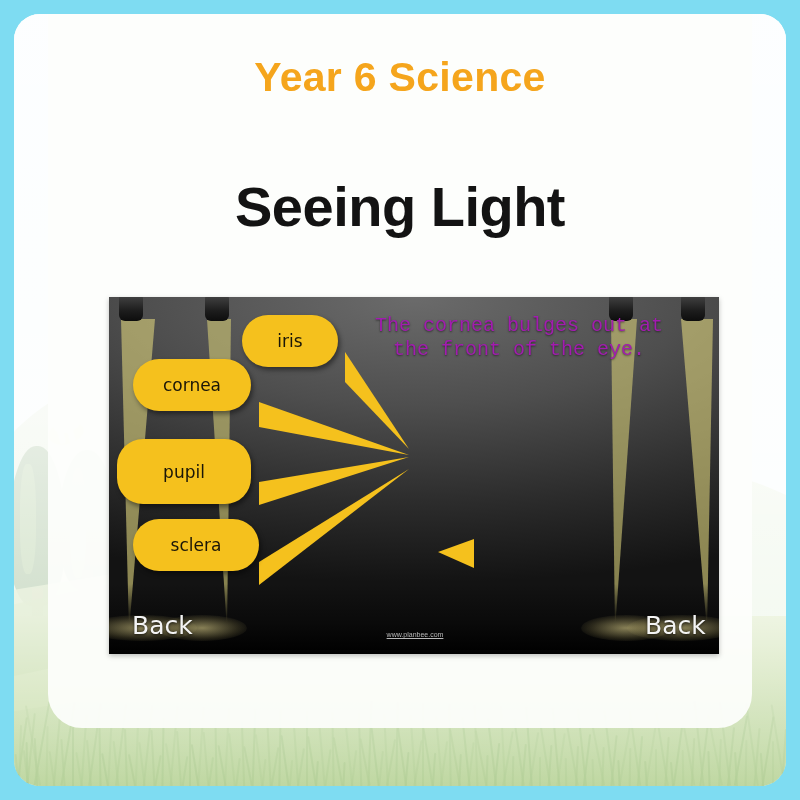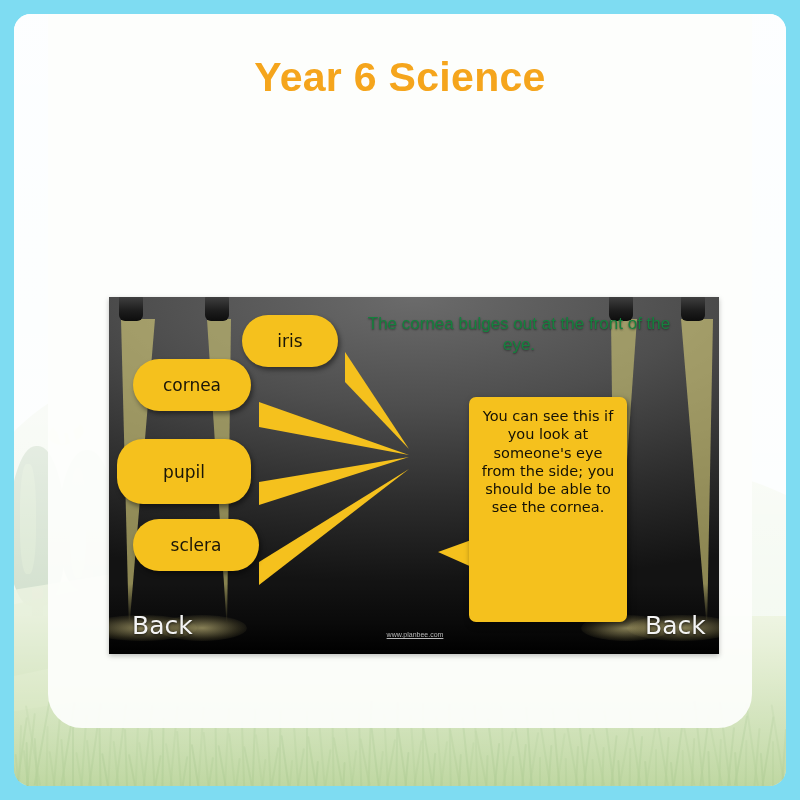--- a/index.html
+++ b/index.html
@@ -20,21 +20,21 @@
     background: #7edcf2;
   }
 
   
   #card {
     position: absolute;
     left: 14px;
     top: 14px;
     width: 772px;
     height: 772px;
-    border-radius: 17px;
+    border-radius: 26px;
     overflow: hidden;
     background: #eaf8fb;
   }
 
   
   .bg-sky {
     position: absolute;
     left: 0; top: 0; right: 0;
     height: 500px;
     background: linear-gradient(180deg, #ecfafd 0%, #e9f7fb 45%, #f2fbfa 100%);
@@ -321,23 +321,23 @@
     z-index: 6;
   }
 
   
   .slide-sentence {
     position: absolute;
     left: 352px;
     top: 300px;
     width: 306px;
     text-align: center;
-    color: #15803d;
-    font-family: Liberation Sans, sans-serif;
-    font-size: 17px;
+    color: #a21caf;
+    font-family: Liberation Mono, monospace;
+    font-size: 20px;
     line-height: 1.22;
     z-index: 6;
     text-shadow: 0 1px 2px rgba(0,0,0,.5);
   }
 
   
   .explain-card {
     position: absolute;
     left: 455px;
     top: 383px;
@@ -576,20 +576,21 @@
         <div class="blade" style="left: 7.1px; height: 69px; transform: rotate(8deg); opacity: 0.74;"></div>
         <div class="blade" style="left: 12.4px; height: 44px; transform: rotate(-1deg); opacity: 0.81;"></div>
         <div class="blade" style="left: 17.7px; height: 81px; transform: rotate(-10deg); opacity: 0.48;"></div>
       </div>
 
     <div class="bg-wash"></div>
     <div class="content-panel"></div>
 
     <div class="heading-kicker">Year 6 Science</div>
 
+    <div class="heading-title">Seeing Light</div>
 
     <div id="slide">
 
       <div class="spot" style="left:10px;">
         <div class="lamp" style="left:0;"></div>
         <div class="beam" style="left:2px;border-left:8px solid transparent;border-right:26px solid transparent;border-top:312px solid #d9cf7a;"></div>
         <div class="pool" style="left:-32px;top:318px;"></div>
       </div>
       <div class="spot" style="left:96px;">
         <div class="lamp" style="left:0;"></div>
@@ -631,17 +632,16 @@
 
       <div class="nav-btn" id="btn-back" style="left:23px;top:314px;">Back</div>
       <div class="nav-btn" id="btn-next" style="left:536px;top:314px;">Back</div>
 
       <div class="watermark" style="left:261px;top:334px;">www.planbee.com</div>
     </div>
 
     <div class="slide-sentence">The cornea bulges out at the front of the eye.</div>
 
     <div class="explain-tail"></div>
-    <div class="explain-card">You can see this if you look at someone's eye from the side; you should be able to see the cornea.</div>
 
 
   </div>
 </div>
 
 </body></html>

